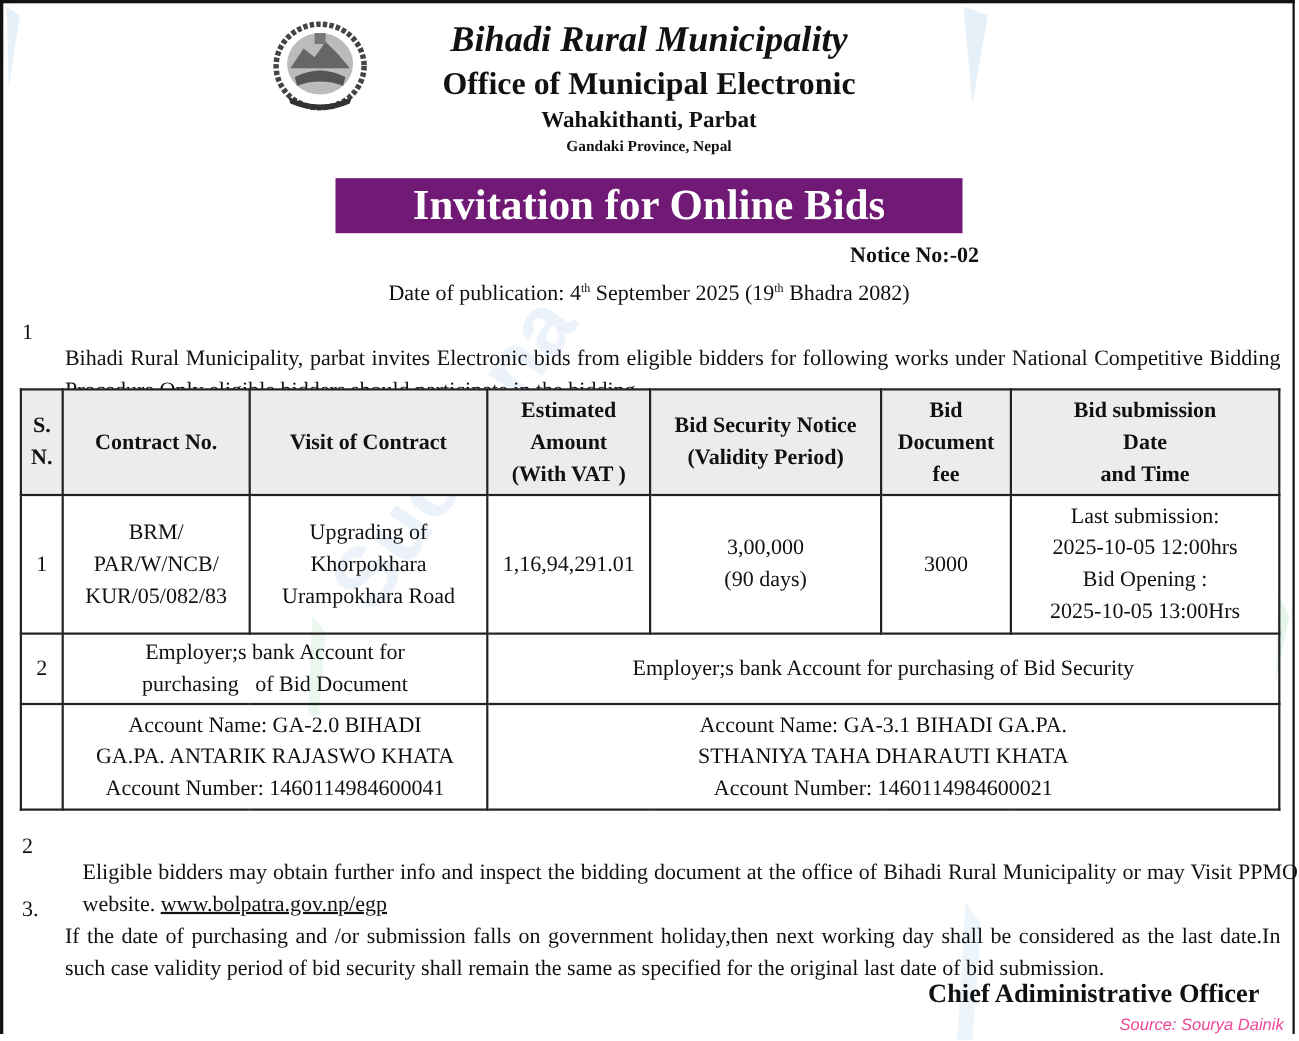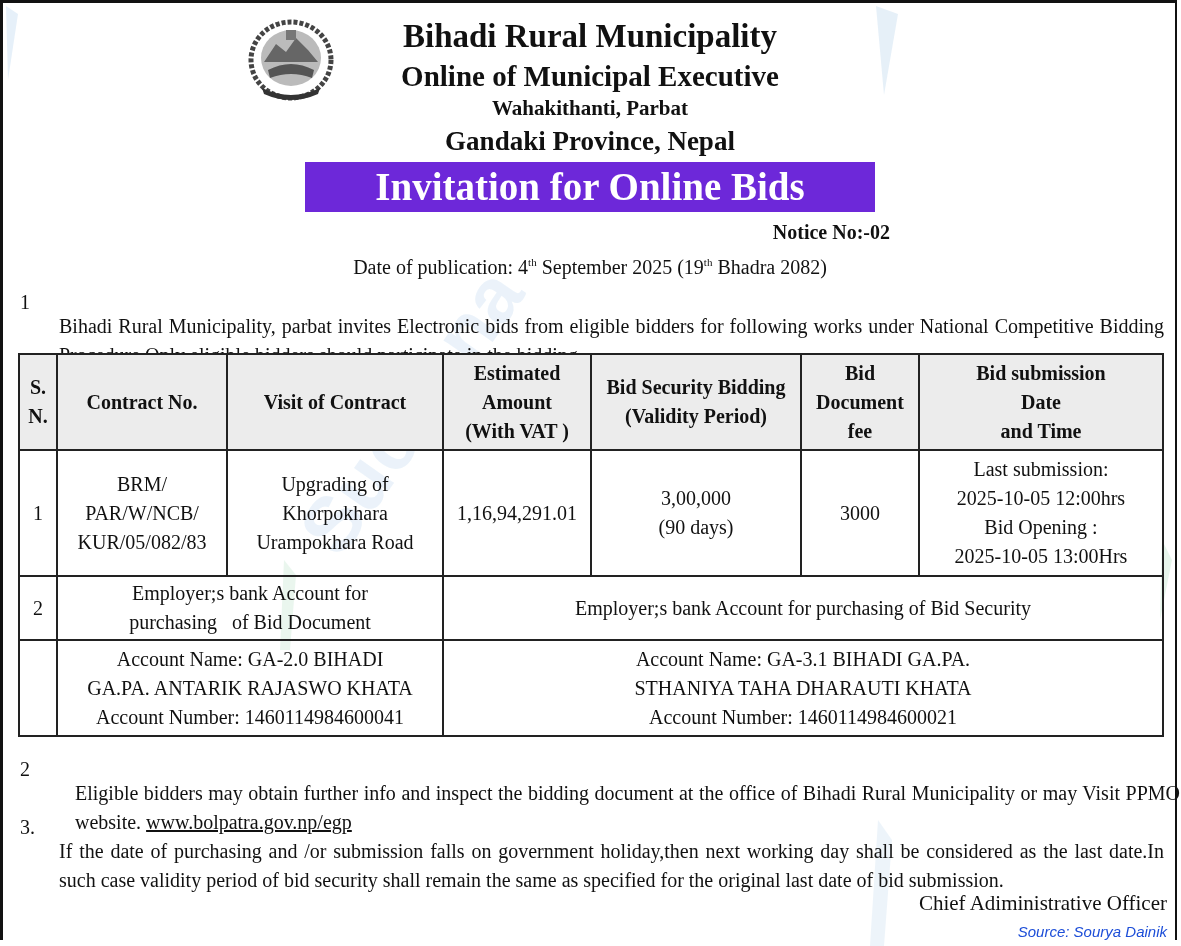--- a/index.html
+++ b/index.html
@@ -5,27 +5,27 @@
     html, body { margin: 0; padding: 0; background: #ffffff; }
     body { width: 1181px; height: 946px; position: relative; overflow: hidden; }
     .frame {
       position: absolute; left: 0; top: 0; width: 1177px; height: 940px;
       border-top: 3px solid #111; border-left: 3px solid #111; border-right: 2px solid #111;
       box-sizing: border-box; background: #fff;
     }
     .serif { font-family: "Liberation Serif", "DejaVu Serif", serif; color: #111; }
     .emblem { position: absolute; left: 246px; top: 18px; width: 90px; height: 84px; }
     .hdr { position: absolute; left: 330px; width: 520px; text-align: center; font-weight: bold; }
-    .h1 { top: 18px; font-size: 33px; }
+    .h1 { top: 18px; font-size: 33px; font-style: italic; }
     .h2 { top: 60px; font-size: 29px; }
     .h3 { top: 96px; font-size: 21px; }
-    .h4 { top: 126px; font-size: 27px; }
+    .h4 { top: 126px; font-size: 14px; }
     .banner {
       position: absolute; left: 305px; top: 162px; width: 570px; height: 50px;
-      background: #6d28d9; color: #fff; text-align: center; font-weight: bold;
+      background: #701a75; color: #fff; text-align: center; font-weight: bold;
       font-size: 39px; line-height: 50px;
     }
     .notice { position: absolute; left: 290px; top: 221px; width: 600px; text-align: right; font-weight: bold; font-size: 20px; }
     .pubdate { position: absolute; left: 240px; top: 256px; width: 700px; text-align: center; font-weight: normal; font-size: 20px; }
     .pubdate sup { font-size: 11px; }
     .para { position: absolute; font-size: 20px; line-height: 29px; }
     .para .num { position: absolute; left: 0; top: 0; }
     .para .txt { position: absolute; text-align: justify; text-align-last: left; margin-top: 24px; }
     .p1 { left: 20px; top: 288px; width: 1145px; }
     .p1 .txt { left: 39px; width: 1105px; }
@@ -39,22 +39,22 @@
       border-collapse: collapse; font-size: 20px;
     }
     table.bids td, table.bids th {
       border: 2px solid #222; text-align: center; vertical-align: middle; padding: 0 3px; line-height: 29px;
     }
     table.bids thead th { background: #ececec; font-weight: bold; height: 94px; }
     table.bids td { font-weight: normal; }
     .r1 td { height: 124px; }
     .r2 td { height: 62px; }
     .r3 td { height: 94px; }
-    .sign { position: absolute; right: 14px; top: 891px; font-weight: normal; font-size: 21px; }
-    .source { position: absolute; right: 14px; top: 923px; font-family: "Liberation Sans", "DejaVu Sans", sans-serif; font-style: italic; font-size: 15px; color: #1d4ed8; }
+    .sign { position: absolute; right: 36px; top: 891px; font-weight: bold; font-size: 24px; }
+    .source { position: absolute; right: 14px; top: 923px; font-family: "Liberation Sans", "DejaVu Sans", sans-serif; font-style: italic; font-size: 15px; color: #ec4899; }
     .wm { position: absolute; pointer-events: none; }
   </style>
 </head>
 <body>
 
 <div class="frame"></div>
 
 <svg class="wm" style="left:0;top:0" width="1181" height="946" viewBox="0 0 1181 946">
   <polygon points="6,6 18,14 8,80" fill="#dbe9f6" opacity="0.7"></polygon>
   <polygon points="876,6 898,14 884,95" fill="#d6e6f4" opacity="0.6"></polygon>
@@ -67,21 +67,21 @@
 <svg class="emblem" viewBox="0 0 90 84">
   <ellipse cx="45" cy="42" rx="40" ry="38" fill="none" stroke="#444" stroke-width="5" stroke-dasharray="4 2"></ellipse>
   <ellipse cx="45" cy="40" rx="30" ry="28" fill="#bbb"></ellipse>
   <path d="M18 44 L30 26 L40 34 L50 20 L62 32 L72 44 Z" fill="#666"></path>
   <path d="M22 52 Q45 40 68 52 L66 60 Q45 52 24 60 Z" fill="#555"></path>
   <rect x="40" y="12" width="10" height="10" fill="#777"></rect>
   <path d="M16 70 Q45 84 74 70 L72 76 Q45 88 18 76 Z" fill="#333"></path>
 </svg>
 
 <div class="hdr h1 serif">Bihadi Rural Municipality</div>
-<div class="hdr h2 serif">Online of Municipal Executive</div>
+<div class="hdr h2 serif">Office of Municipal Electronic</div>
 <div class="hdr h3 serif">Wahakithanti, Parbat</div>
 <div class="hdr h4 serif">Gandaki Province, Nepal</div>
 
 <div class="banner serif">
   <span style="color:#fff">Invitation for Online Bids</span>
 </div>
 
 <div class="notice serif">Notice No:-02</div>
 <div class="pubdate serif">
   <span>Date of publication: 4</span><sup>th</sup><span> September 2025 (19</span><sup>th</sup><span>  Bhadra 2082)</span>
@@ -101,21 +101,21 @@
       <col style="width:210px">
       <col style="width:118px">
       <col>
   </colgroup>
   <thead>
     <tr>
       <th><span>S.</span><br><span>N.</span></th>
       <th>Contract No.</th>
       <th>Visit of Contract</th>
       <th><span>Estimated</span><br><span>Amount</span><br><span>(With VAT )</span></th>
-      <th><span>Bid Security Bidding</span><br><span>(Validity Period)</span></th>
+      <th><span>Bid Security Notice</span><br><span>(Validity Period)</span></th>
       <th><span>Bid</span><br><span>Document</span><br><span>fee</span></th>
       <th><span>Bid submission</span><br><span>Date</span><br><span>and Time</span></th>
     </tr>
   </thead>
   <tbody>
     <tr class="r1">
       <td>1</td>
       <td><span>BRM/</span><br><span>PAR/W/NCB/</span><br><span>KUR/05/082/83</span></td>
       <td><span>Upgrading of</span><br><span>Khorpokhara</span><br><span>Urampokhara Road</span></td>
       <td>1,16,94,291.01</td>

